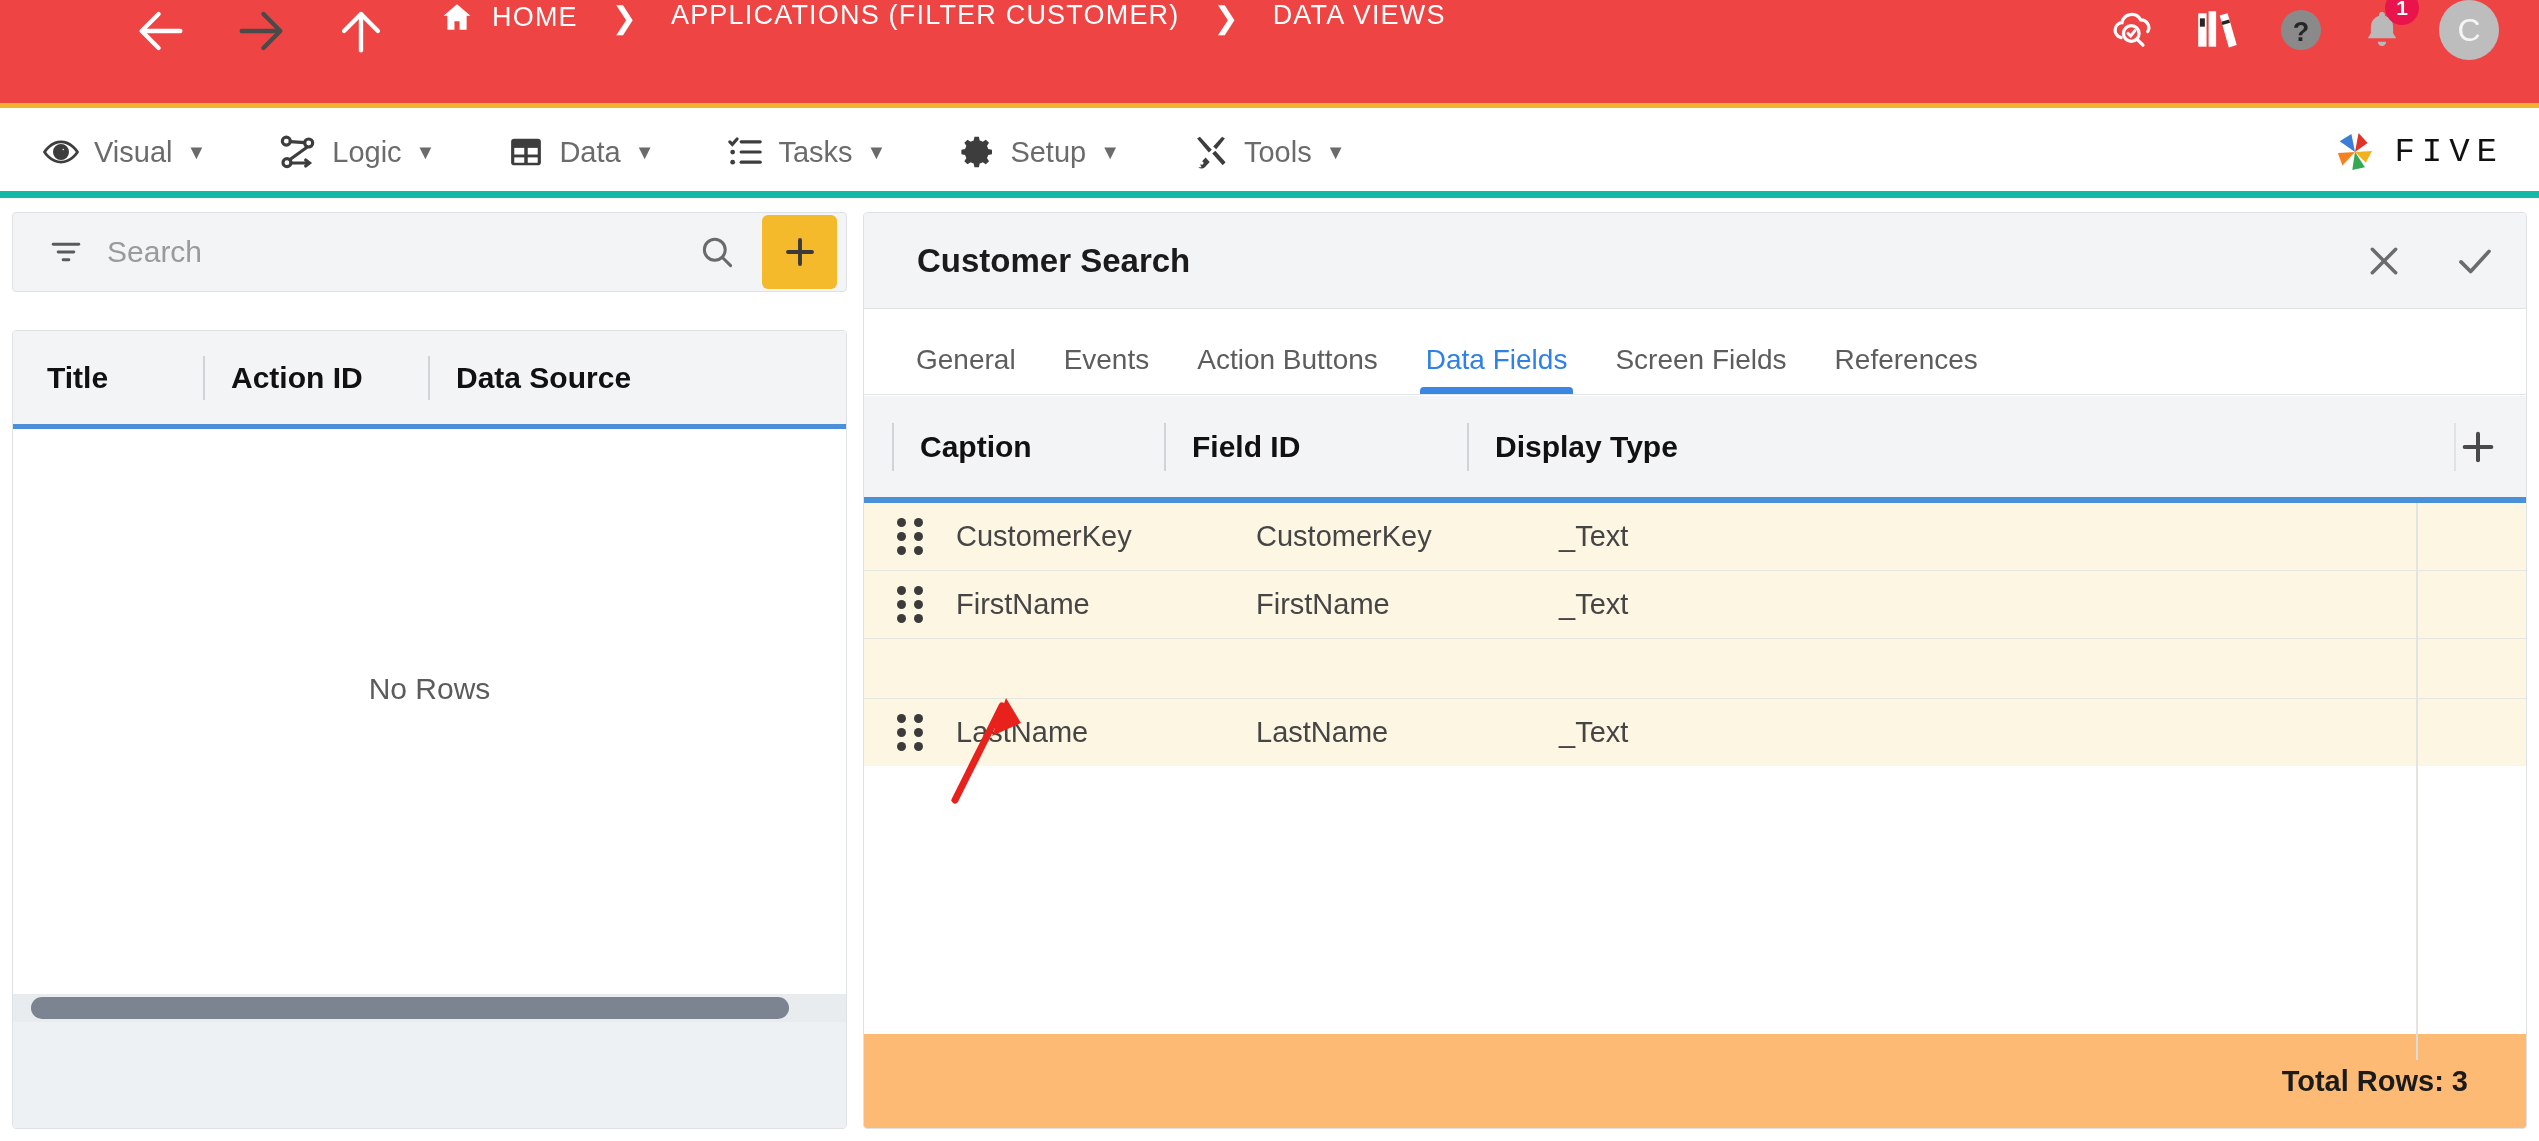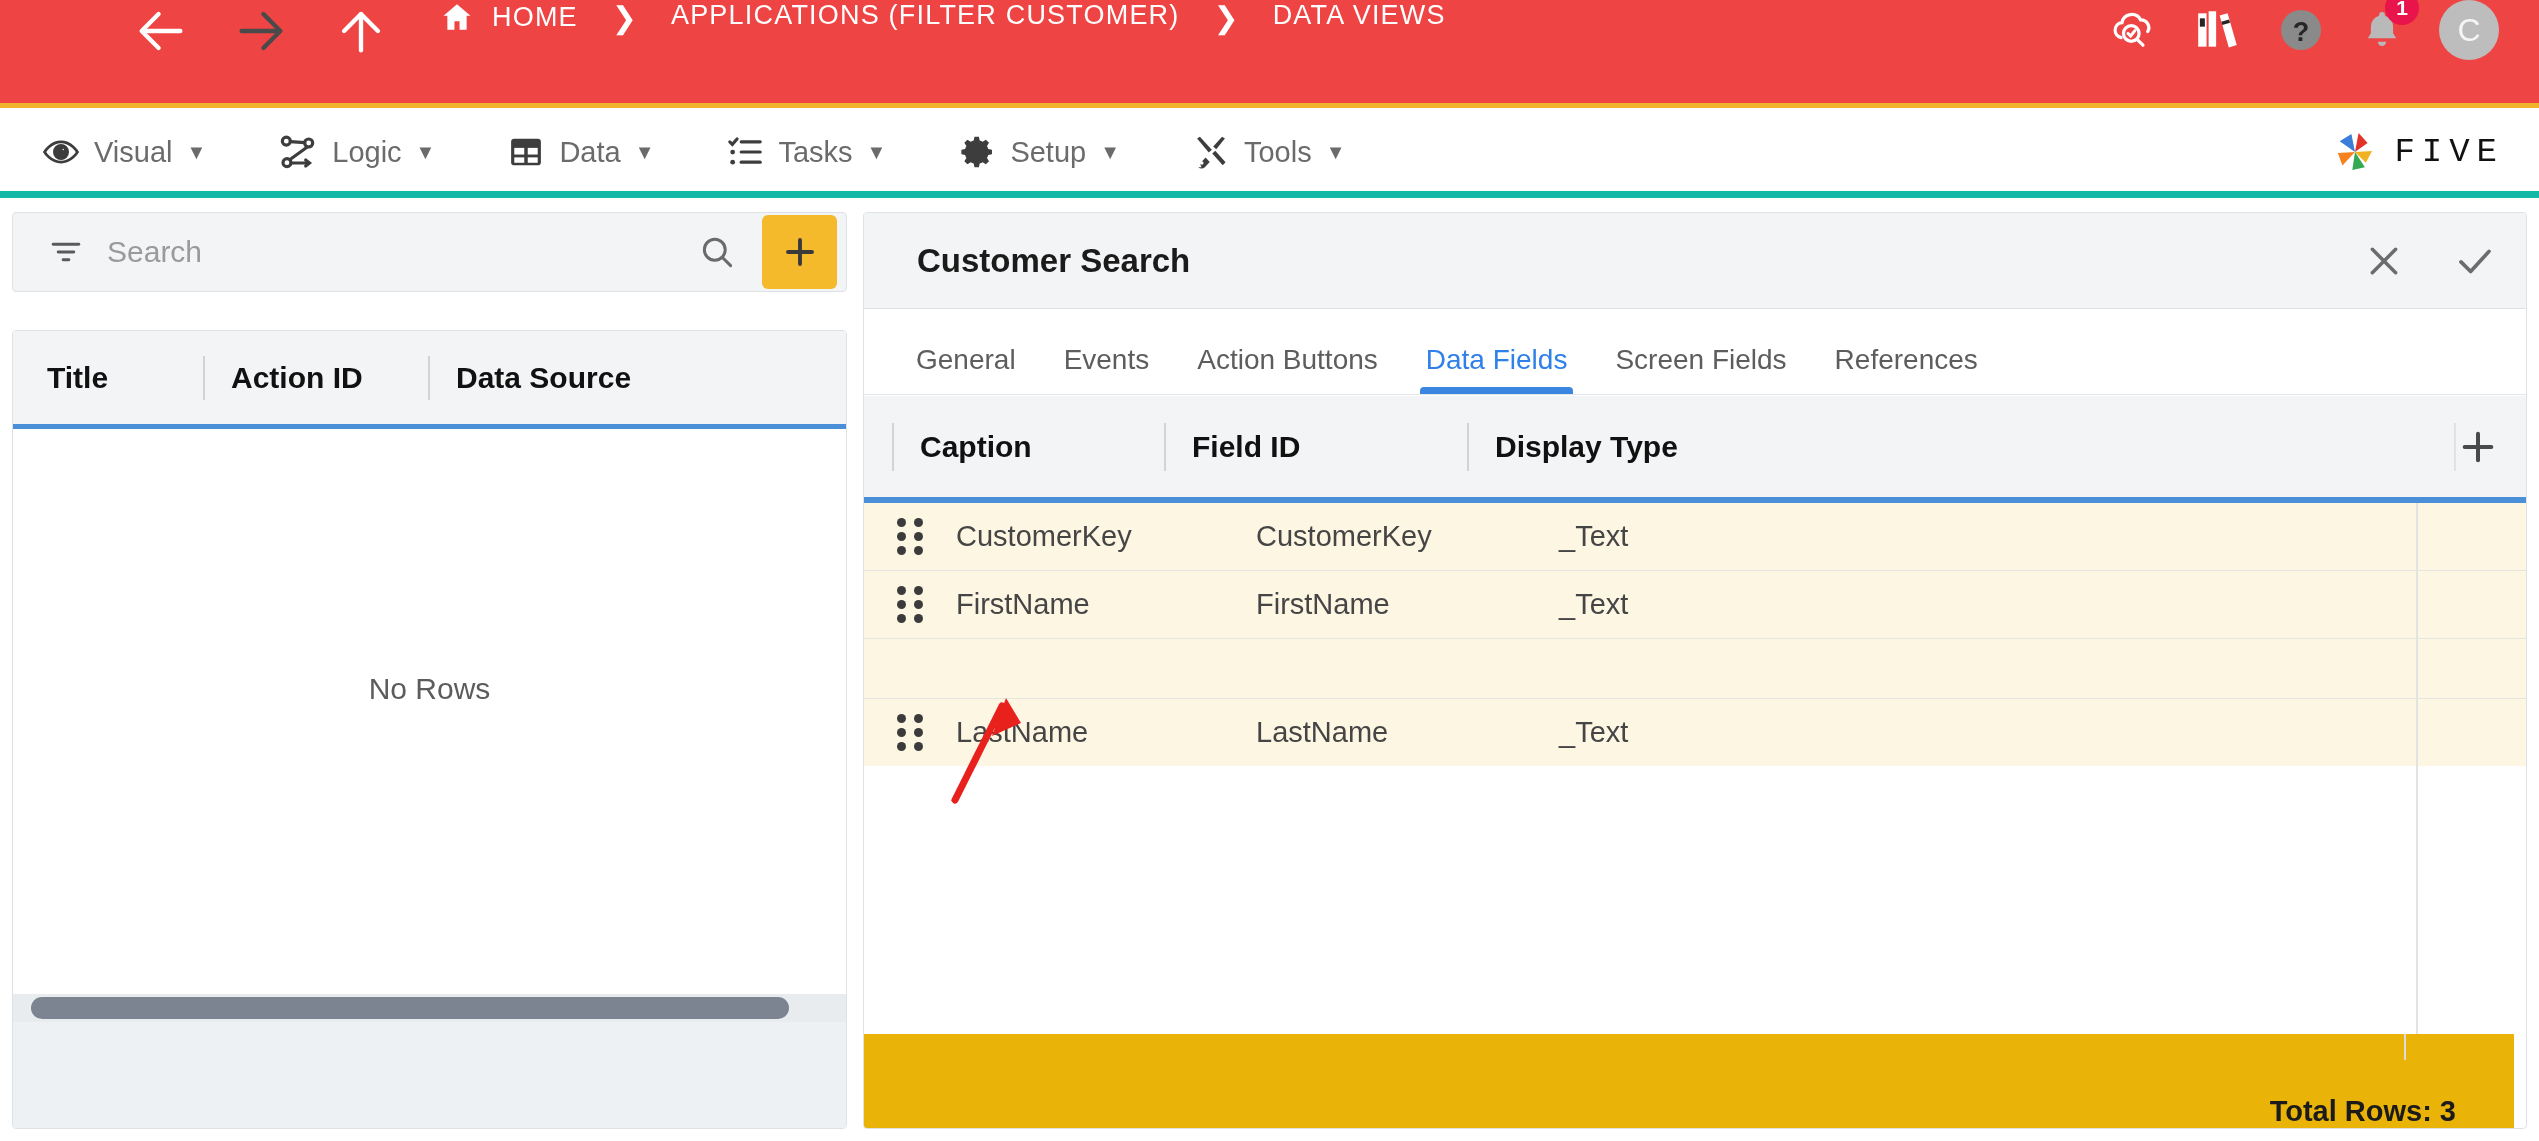--- a/index.html
+++ b/index.html
@@ -145,22 +145,22 @@
   .drag-handle {
     width:26px; display:grid; grid-template-columns:repeat(2,9px);
     grid-template-rows:repeat(3,9px); gap:5px 8px; cursor:grab;
   }
   .drag-handle i { display:block; width:9px; height:9px; border-radius:50%; background:#3b3b3b; }
   .col-div-right {
     position:absolute; right:108px; top:0; bottom:0; width:2px; background:#e3e4e0;
   }
   .gr-empty { background:#fff; }
   .gr-footer {
-    position:absolute; left:0; right:12px; bottom:0; height:94px; background:#eab308;
-    display:flex; align-items:flex-end; justify-content:flex-end; padding-right:58px;
+    position:absolute; left:0; right:0; bottom:0; height:94px; background:#fdba74;
+    display:flex; align-items:center; justify-content:flex-end; padding-right:58px;
   }
   .total-rows { font-size:29px; font-weight:700; color:#1b1b1b; }
   .footer-div { position:absolute; right:108px; top:0; height:26px; width:2px; background:#dcdcdc; }
 
   
   .annotation { position:absolute; left:0; top:0; width:2539px; height:1141px; pointer-events:none; }
 </style>
 </head>
 <body>
 

